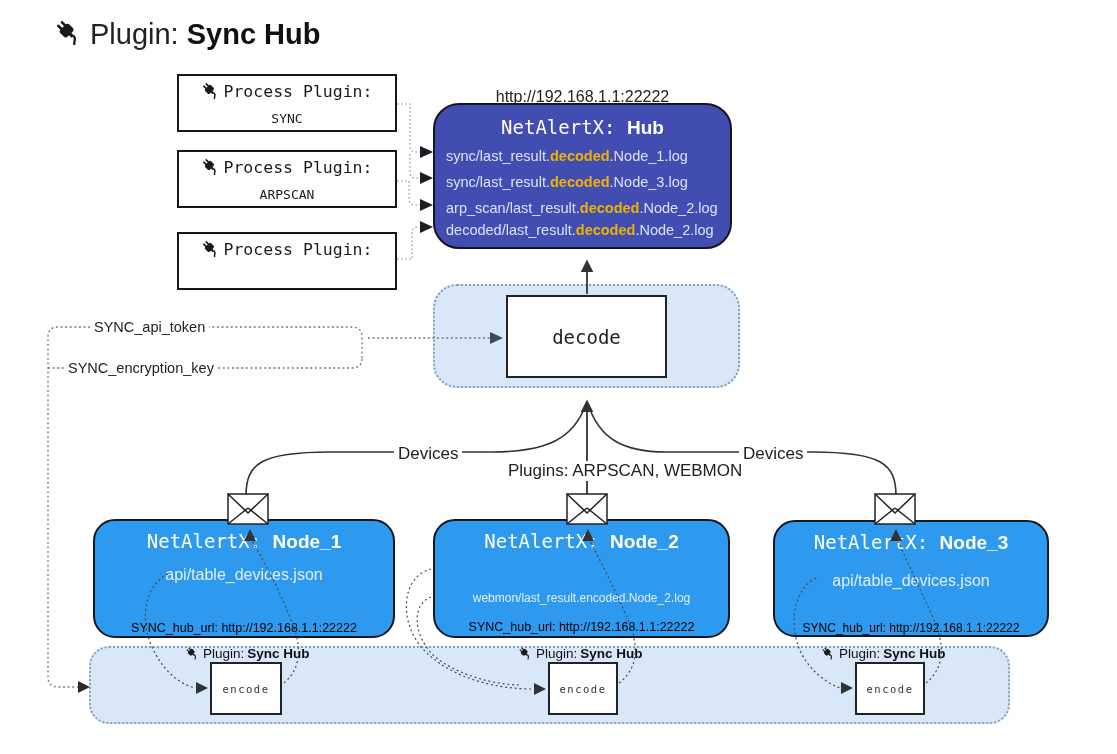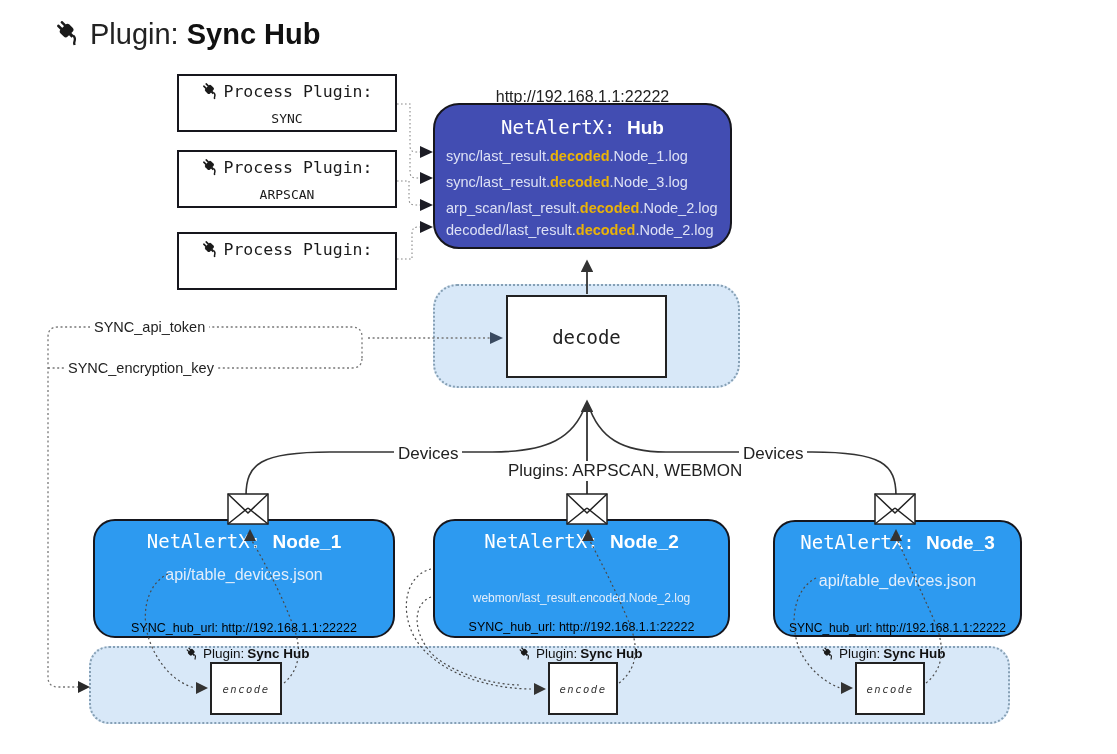--- a/index.html
+++ b/index.html
@@ -45,21 +45,21 @@
   .node{background:#2d9af0;border:2px solid #16161d;border-radius:22px;box-sizing:border-box;}
   .node-title{left:0;right:0;top:9px;text-align:center;font-size:19px;color:#fff;white-space:nowrap;}
   .node-line{left:0;right:0;text-align:center;color:#e3eefb;white-space:nowrap;}
   .node-url{left:0;right:0;text-align:center;font-size:12.5px;color:#000;white-space:nowrap;}
 
   
   .bottom-panel{left:89px;top:646px;width:921px;height:78px;border-radius:20px;}
   .enc-label{top:646px;background:transparent;font-size:13.5px;color:#111;display:flex;align-items:center;gap:3px;white-space:nowrap;}
   .enc-label .b{font-weight:bold;}
   .enc-box{top:662px;height:53px;background:#fff;border:2px solid #222;box-sizing:border-box;
-           display:flex;align-items:center;justify-content:center;font-size:10.5px;letter-spacing:1.5px;color:#333;font-style:italic;}
+           display:flex;align-items:center;justify-content:center;font-size:10.5px;letter-spacing:1.5px;color:#333;}
 
   svg.overlay{position:absolute;left:0;top:0;pointer-events:none;}
   .hidden-defs{position:absolute;width:0;height:0;}
 </style>
 </head>
 <body>
 
 <svg class="hidden-defs" aria-hidden="true">
   <defs>
     <symbol id="plug-sym" viewBox="0 0 24 24">
@@ -129,21 +129,21 @@
   <div class="abs node" style="left:93px;top:519px;width:302px;height:119px">
     <div class="abs node-title mono"><span>NetAlertX: </span><b class="sans">Node_1</b></div>
     <div class="abs node-line" style="top:45px;font-size:16px">api/table_devices.json</div>
     <div class="abs node-url" style="top:100px">SYNC_hub_url: http://192.168.1.1:22222</div>
   </div>
   <div class="abs node" style="left:433px;top:519px;width:297px;height:119px">
     <div class="abs node-title mono"><span>NetAlertX: </span><b class="sans">Node_2</b></div>
     <div class="abs node-line" style="top:70px;font-size:12px">webmon/last_result.encoded.Node_2.log</div>
     <div class="abs node-url" style="top:99px">SYNC_hub_url: http://192.168.1.1:22222</div>
   </div>
-  <div class="abs node" style="left:773px;top:520px;width:249px;height:117px">
+  <div class="abs node" style="left:773px;top:520px;width:276px;height:117px">
     <div class="abs node-title mono"><span>NetAlertX: </span><b class="sans">Node_3</b></div>
     <div class="abs node-line" style="top:50px;font-size:16px">api/table_devices.json</div>
     <div class="abs node-url" style="top:99px;font-size:12px">SYNC_hub_url: http://192.168.1.1:22222</div>
   </div>
 
   <div class="abs enc-label" style="left:185px">
     <svg width="15" height="15">
         <use href="#plug-sym"></use>
       </svg>
       <span>Plugin: </span>

